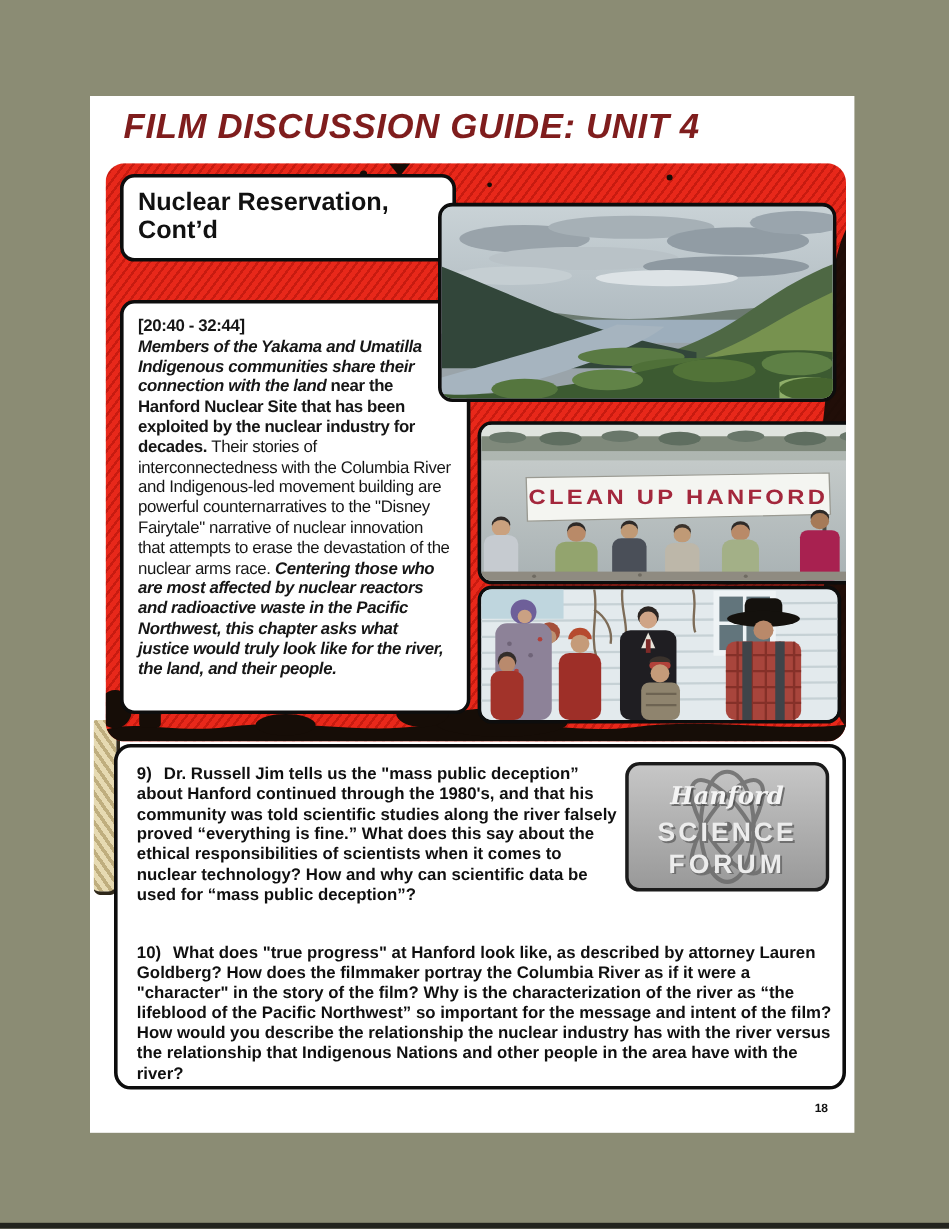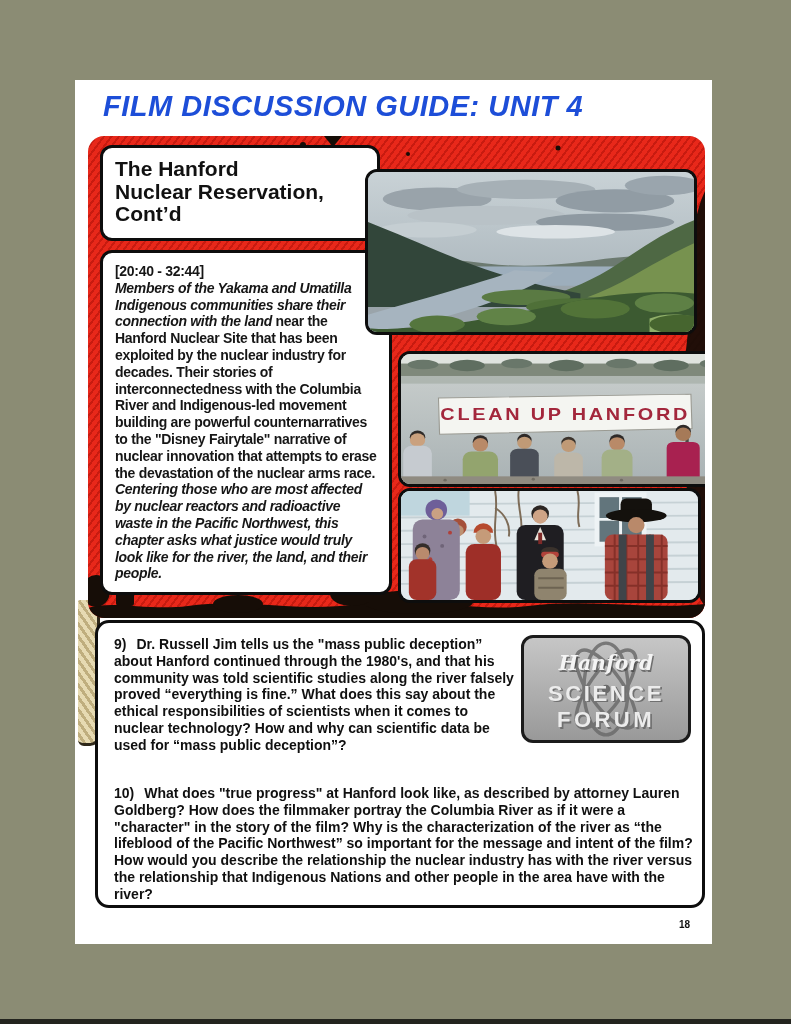--- a/index.html
+++ b/index.html
@@ -12,21 +12,21 @@
   }
   .bottom-edge { position:absolute; left:0; bottom:0; width:791px; height:5px; background:#23241e; }
 
   .page {
     position:absolute; left:75px; top:80px; width:637px; height:864px;
     background:#ffffff;
   }
   .doc-title {
     position:absolute; left:28px; top:10px;
     font-size:29px; font-weight:bold; font-style:italic;
-    color:#1d4ed8; letter-spacing:.5px; white-space:nowrap;
+    color:#7f1d1d; letter-spacing:.5px; white-space:nowrap;
   }
 
   
   .basket-strip {
     position:absolute; left:3px; top:520px; width:22px; height:146px;
     background:repeating-linear-gradient(55deg,#e6dab2 0 4px,#bfae7e 4px 7px);
     border-right:3px solid #2e2719; border-bottom:3px solid #2e2719;
     border-radius:2px 0 10px 6px; z-index:1;
   }
 
@@ -48,21 +48,21 @@
 
   .desc-box {
     position:absolute; left:12px; top:114px; width:292px; height:345px;
     padding:10px 12px; background:#fff; border:3px solid #0d0d0d; border-radius:12px;
     font-size:14px; line-height:1.2; letter-spacing:-.3px; color:#161616;
     overflow:hidden;
   }
   .timestamp { font-weight:bold; }
   .seg-bold-italic { font-weight:bold; font-style:italic; }
   .seg-bold { font-weight:bold; }
-  .seg-regular { font-weight:bold; }
+  .seg-regular { font-weight:normal; }
 
   .photo {
     position:absolute; border:3px solid #0d0d0d; border-radius:12px;
     overflow:hidden; background:#9aa4aa;
   }
   .photo svg { display:block; width:100%; height:100%; }
   .photo-river  { left:277px; top:33px;  width:332px; height:166px; }
   .photo-banner { left:310px; top:215px; width:340px; height:136px; }
   .photo-family { left:310px; top:352px; width:303px; height:115px; }
 
@@ -121,21 +121,20 @@
         <circle cx="95" cy="335" r="3"></circle>
           <circle cx="205" cy="392" r="2.5"></circle>
         <circle cx="300" cy="205" r="2"></circle>
           <circle cx="560" cy="255" r="3"></circle>
         <circle cx="540" cy="385" r="2.5"></circle>
           <circle cx="385" cy="342" r="2"></circle>
       </g>
     </svg>
 
     <div class="heading-box">
-      <div class="heading-line">The Hanford</div>
       <div class="heading-line">Nuclear Reservation,</div>
       <div class="heading-line">Cont’d</div>
     </div>
 
     <div class="desc-box">
       <div class="timestamp">[20:40 - 32:44]</div>
       <div><span class="seg-bold-italic">Members of the Yakama and Umatilla Indigenous communities share their connection with the land </span><span class="seg-bold">near the Hanford Nuclear Site that has been exploited by the nuclear industry for decades. </span><span class="seg-regular">Their stories of interconnectedness with the Columbia River and Indigenous-led movement building are powerful counternarratives to the "Disney Fairytale" narrative of nuclear innovation that attempts to erase the devastation of the nuclear arms race. </span><span class="seg-bold-italic">Centering those who are most affected by nuclear reactors and radioactive waste in the Pacific Northwest, this chapter asks what justice would truly look like for the river, the land, and their people.</span></div>
     </div>
 
     <div class="photo photo-river">

